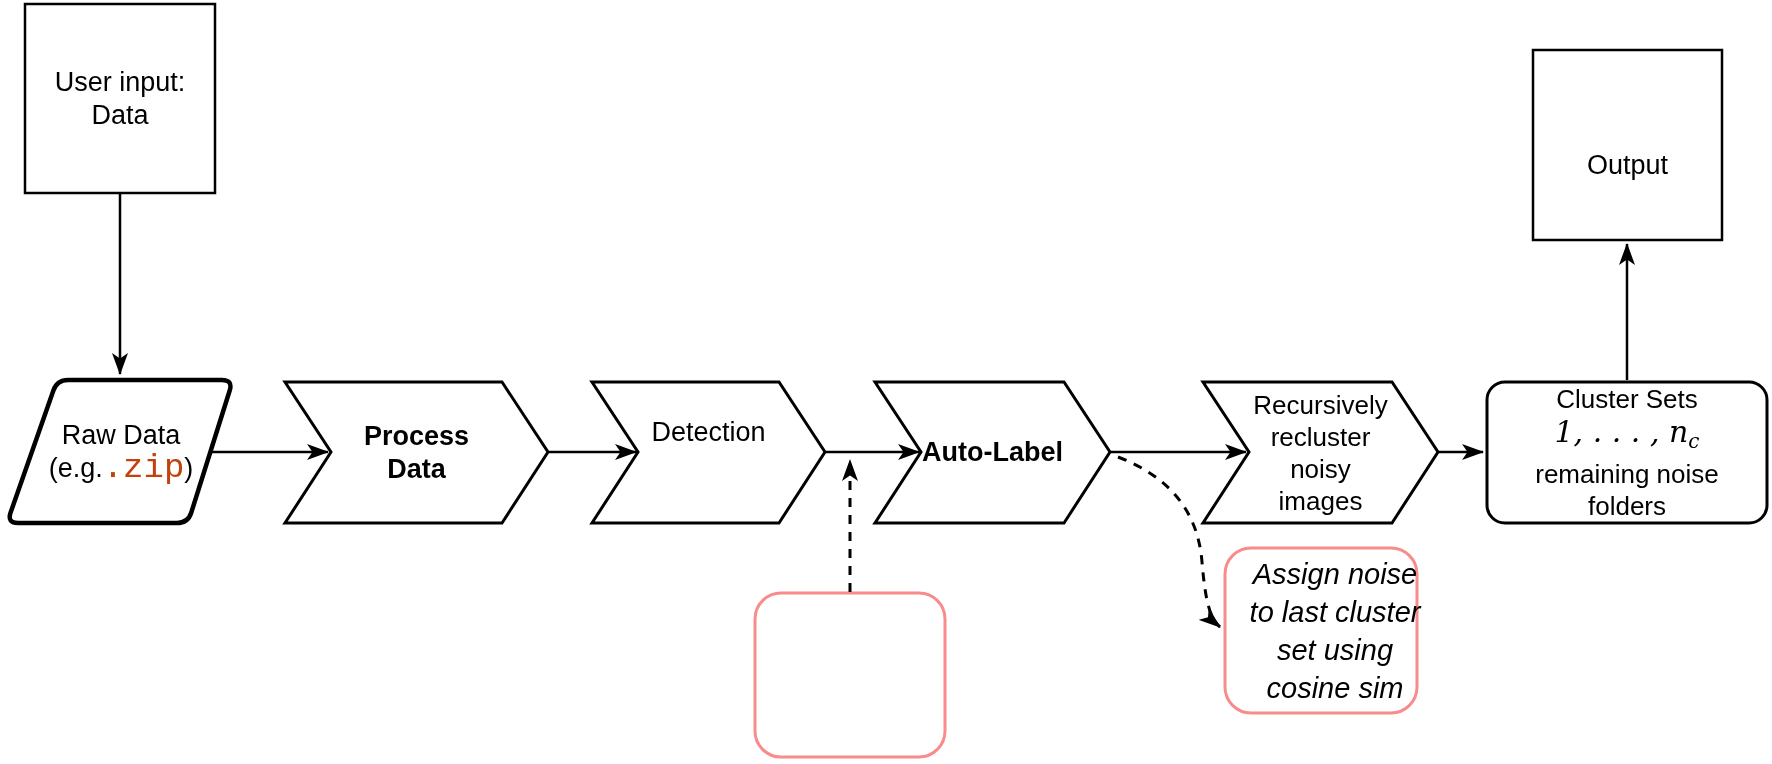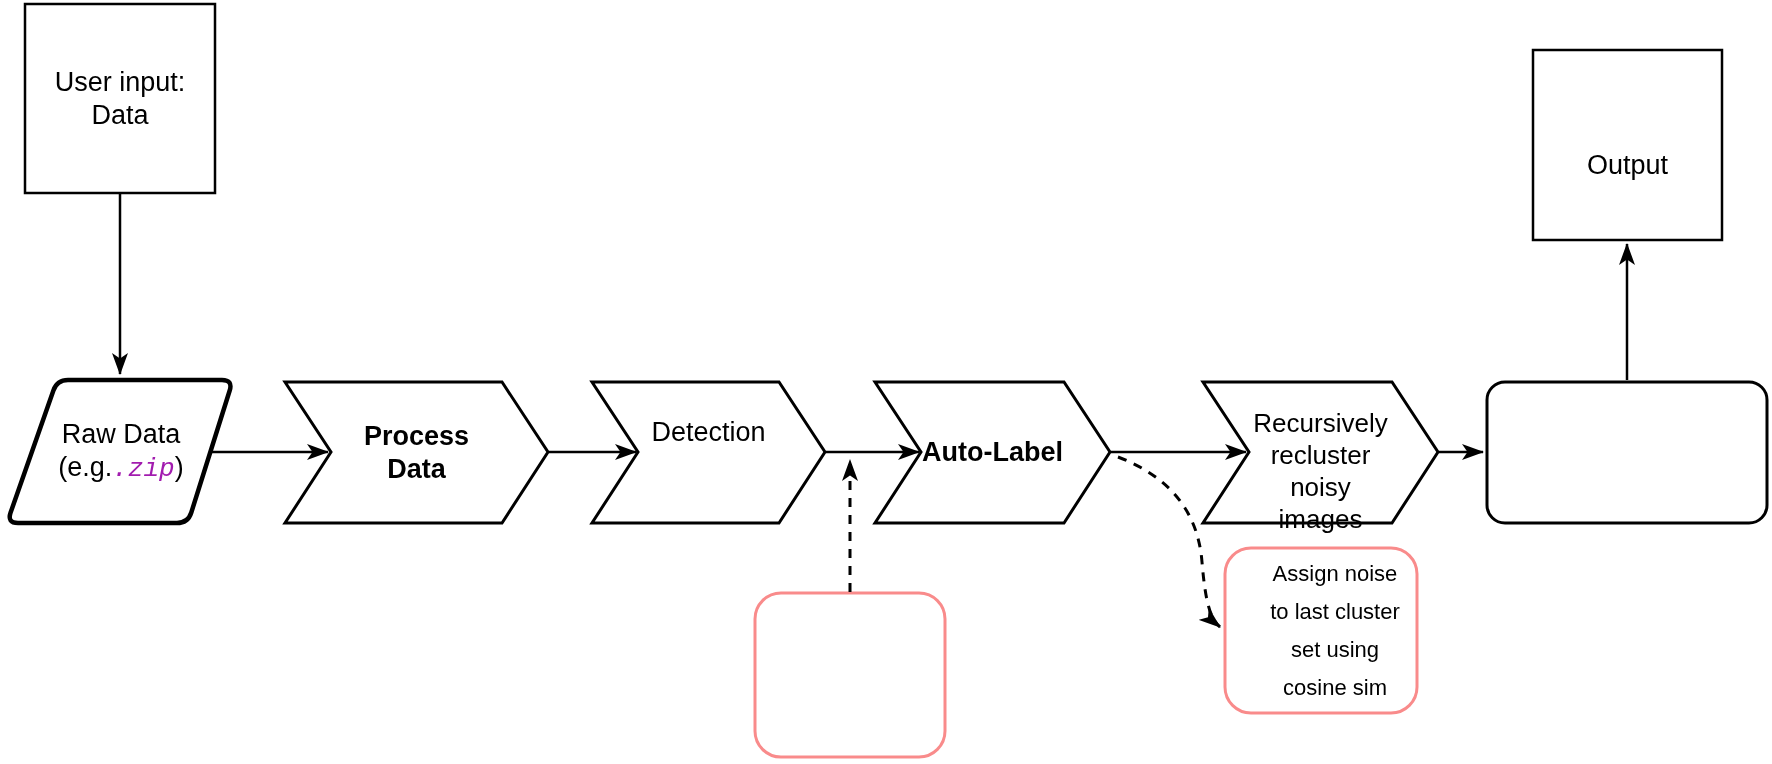--- a/index.html
+++ b/index.html
@@ -16,21 +16,21 @@
     display:flex;flex-direction:column;
     align-items:center;justify-content:center;
     text-align:center;
     font-size:27px;line-height:33px;color:#000;
     white-space:pre-line;
     pointer-events:none;
   }
   .lbl .row{white-space:pre;}
   .code{
     font-family:"Liberation Mono", monospace;
-    color:#a21caf;font-size:26px;font-style:italic;
+    color:#c2410c;font-size:34px;
   }
   .math{
     font-family:"DejaVu Serif", serif;
     font-style:italic;font-size:30px;line-height:34px;
   }
   .math .sub{
     font-size:20px;vertical-align:-6px;
   }
 </style>
 </head>
@@ -85,27 +85,33 @@
     <span class="row"><span>(e.g.</span><span class="code">.zip</span><span>)</span></span>
   </div>
 
   <div class="lbl" style="left:285px;top:382px;width:263px;height:141px;font-weight:bold;">Process
 Data</div>
 
   <div class="lbl" style="left:592px;top:362px;width:233px;height:141px;">Detection</div>
 
   <div class="lbl" style="left:875px;top:382px;width:235px;height:141px;font-weight:bold;">Auto-Label</div>
 
-  <div class="lbl" style="left:1203px;top:400px;width:235px;height:141px;font-size:26px;line-height:32px;">Recursively
+  <div class="lbl" style="left:1203px;top:382px;width:235px;height:141px;font-size:26px;line-height:32px;">Recursively
 recluster
 noisy
 images</div>
 
+  <div class="lbl" style="left:1487px;top:382px;width:280px;height:141px;font-size:26px;line-height:32px;">
+    <span class="row">Cluster Sets</span>
+    <span class="row math"><span>1, . . . , n</span><span class="sub">c</span></span>
+    <span>remaining noise
+folders</span>
+  </div>
 
   <div class="lbl" style="left:1533px;top:50px;width:189px;height:190px;margin-top:20px;">Output</div>
 
 
-  <div class="lbl" style="left:1225px;top:548px;width:220px;height:165px;font-size:22px;line-height:38px;">Assign noise
+  <div class="lbl" style="left:1225px;top:548px;width:220px;height:165px;font-size:29px;line-height:38px;font-style:italic;">Assign noise
 to last cluster
 set using
 cosine sim</div>
 
 </div>
 
 </body></html>

